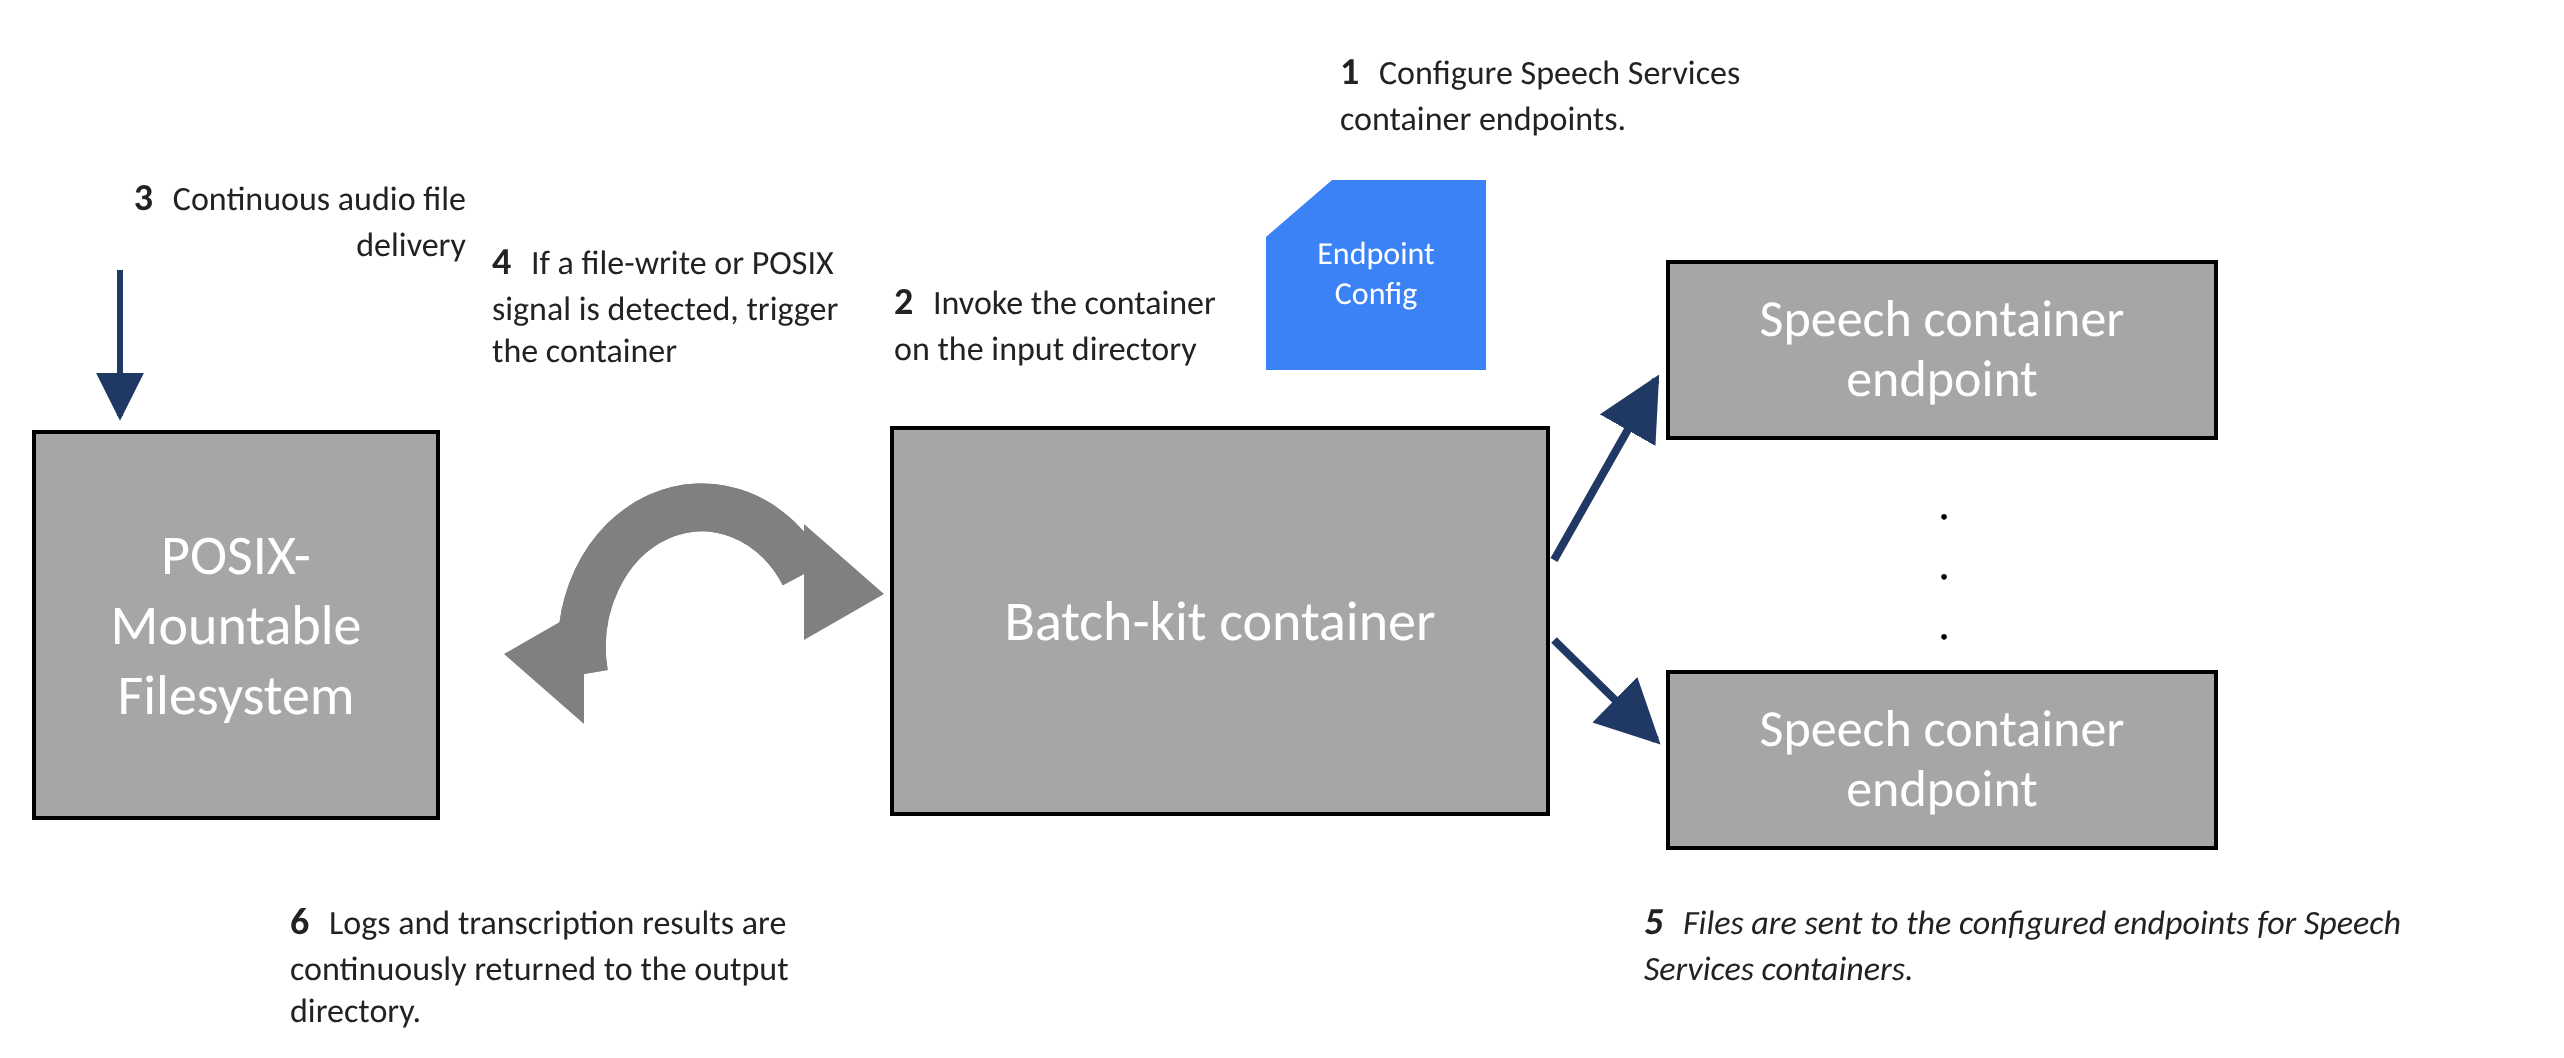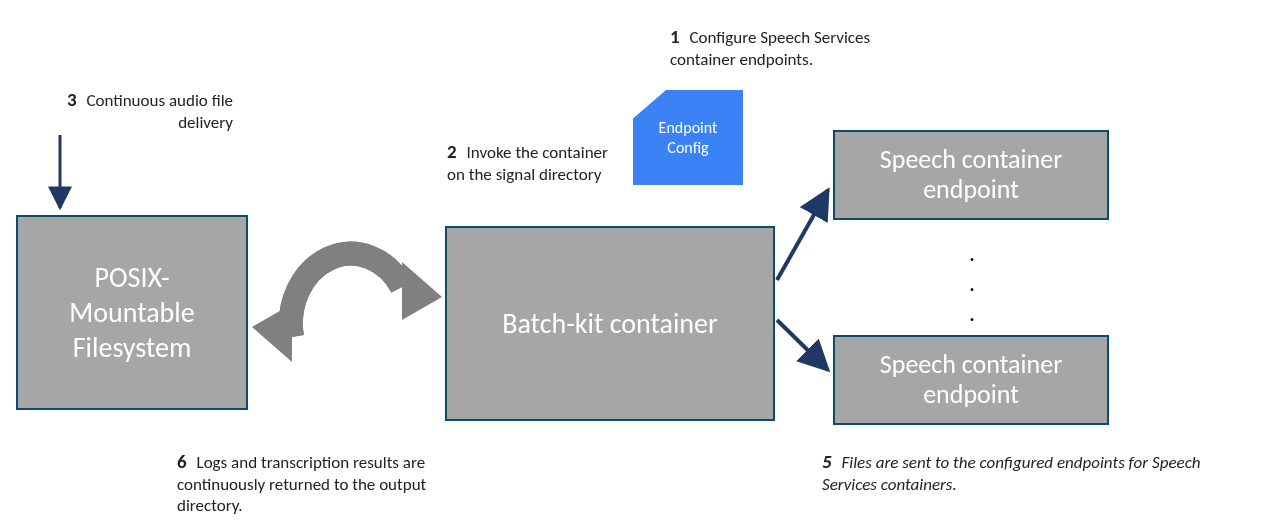--- a/index.html
+++ b/index.html
@@ -12,40 +12,40 @@
     color: #000;
   }
   .canvas {
     position: relative;
     width: 1282px;
     height: 529px;
   }
   .box {
     position: absolute;
     background: #a6a6a6;
-    border: 2px solid #0c4a6e;
+    border: 2px solid #000000;
     display: flex;
     align-items: center;
     justify-content: center;
     text-align: center;
     color: #fff;
     box-sizing: border-box;
     padding: 10px;
   }
   .posix {
     left: 16px;
     top: 215px;
-    width: 232px;
+    width: 204px;
     height: 195px;
     font-size: 28px;
     line-height: 1.25;
   }
   .batch {
     left: 445px;
-    top: 226px;
+    top: 213px;
     width: 330px;
     height: 195px;
     font-size: 28px;
   }
   .endpoint {
     width: 276px;
     height: 90px;
     font-size: 26px;
     line-height: 1.15;
   }
@@ -131,35 +131,39 @@
     <span>Endpoint Config</span>
   </div>
 
   <div class="annot" style="left:642px; top:25px; width:260px;margin-left:28px;">
     <span class="num">1</span>
     <span>Configure Speech Services container endpoints.</span>
   </div>
 
   <div class="annot" style="left:447px; top:140px; width:180px;">
     <span class="num">2</span>
-    <span>Invoke the container on the signal directory</span>
+    <span>Invoke the container on the input directory</span>
   </div>
 
   <div class="annot" style="left:33px; top:88px; width:200px;text-align:right;">
     <span class="num">3</span>
     <span>Continuous audio file delivery</span>
   </div>
 
+  <div class="annot" style="left:246px; top:120px; width:200px;">
+    <span class="num">4</span>
+    <span>If a file-write or POSIX signal is detected, trigger the container</span>
+  </div>
 
   <div class="annot" style="left:822px; top:450px; width:430px;font-style:italic;">
     <span class="num">5</span>
     <span>Files are sent to the configured endpoints for Speech Services containers.</span>
   </div>
 
-  <div class="annot" style="left:145px; top:450px; width:260px;margin-left:32px;">
+  <div class="annot" style="left:145px; top:450px; width:260px;">
     <span class="num">6</span>
     <span>Logs and transcription results are continuously returned to the output directory.</span>
   </div>
 
   <svg class="overlay">
     <defs>
       <marker id="arrow-dark" viewBox="0 0 10 10" refX="9" refY="5" markerWidth="8" markerHeight="8" orient="auto-start-reverse">
         <path d="M 0 0 L 10 5 L 0 10 z" fill="#1f3864"></path>
       </marker>
     </defs>

